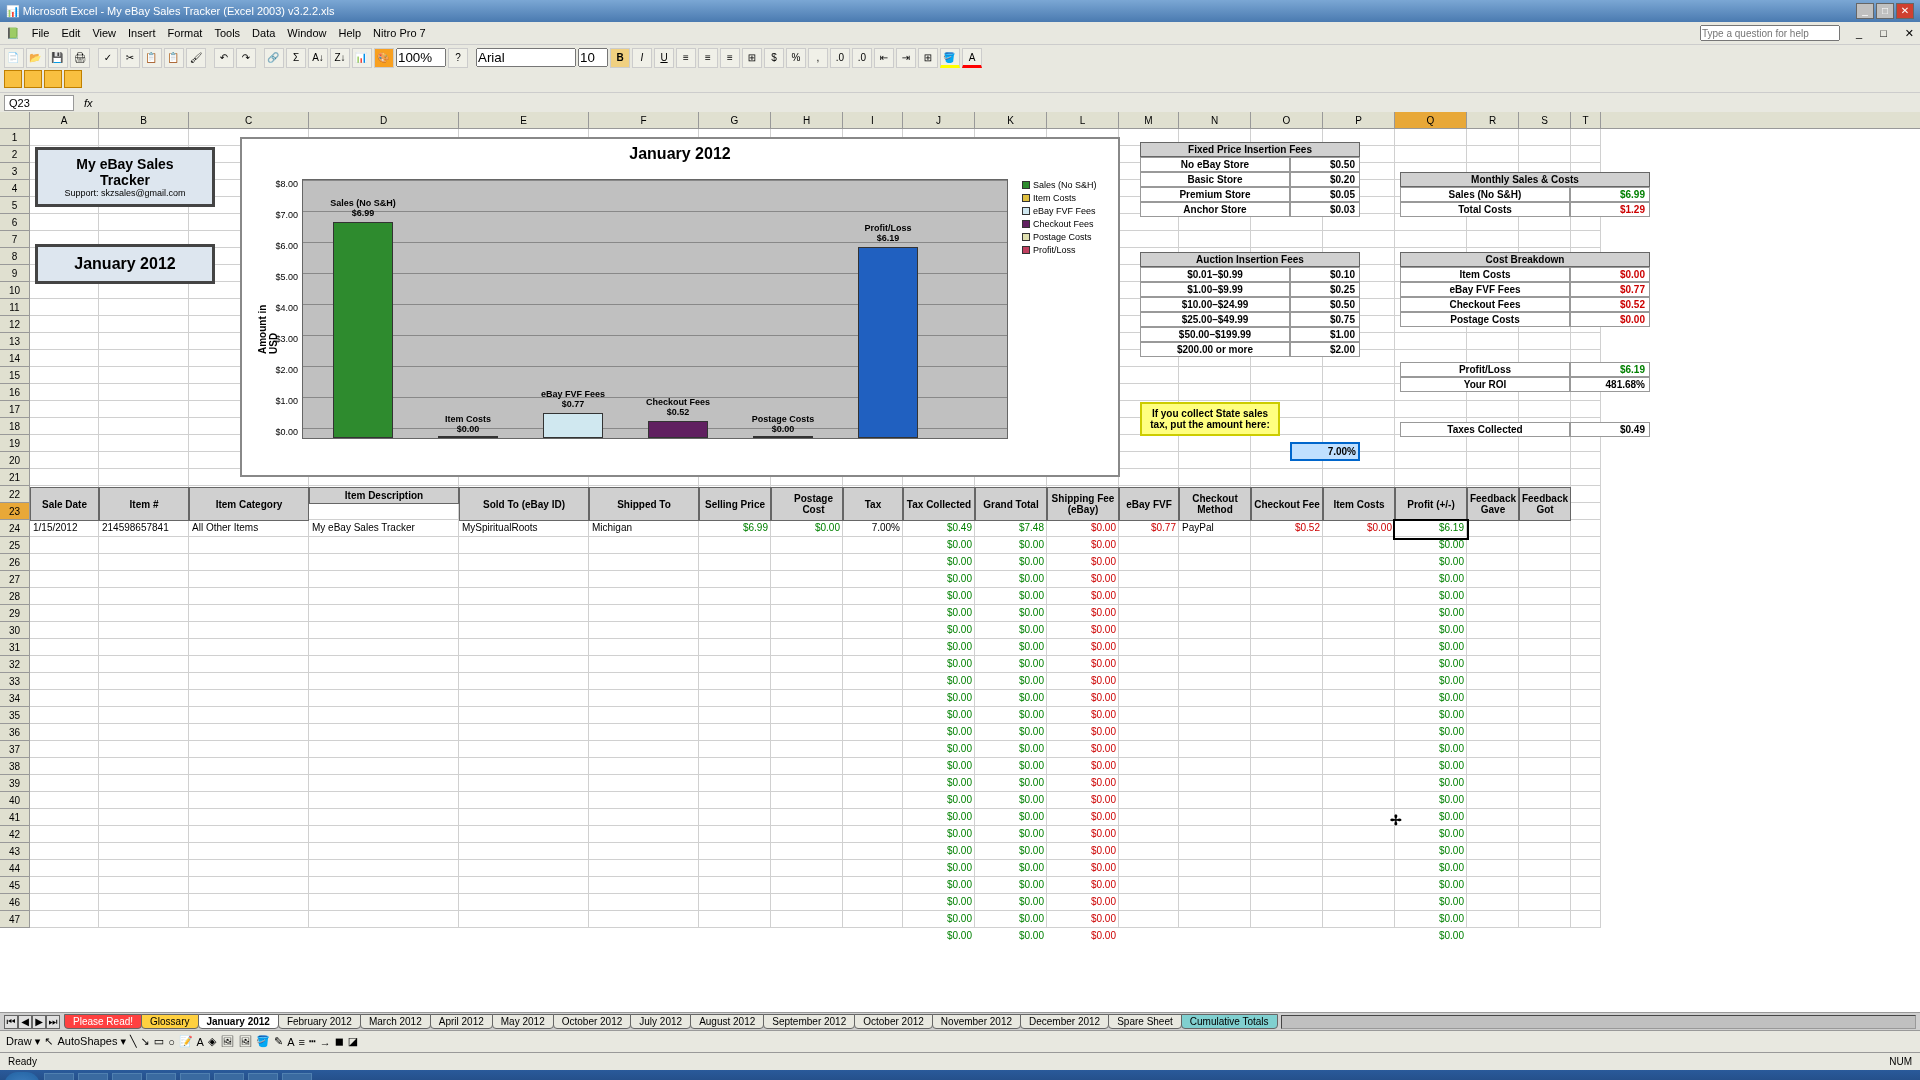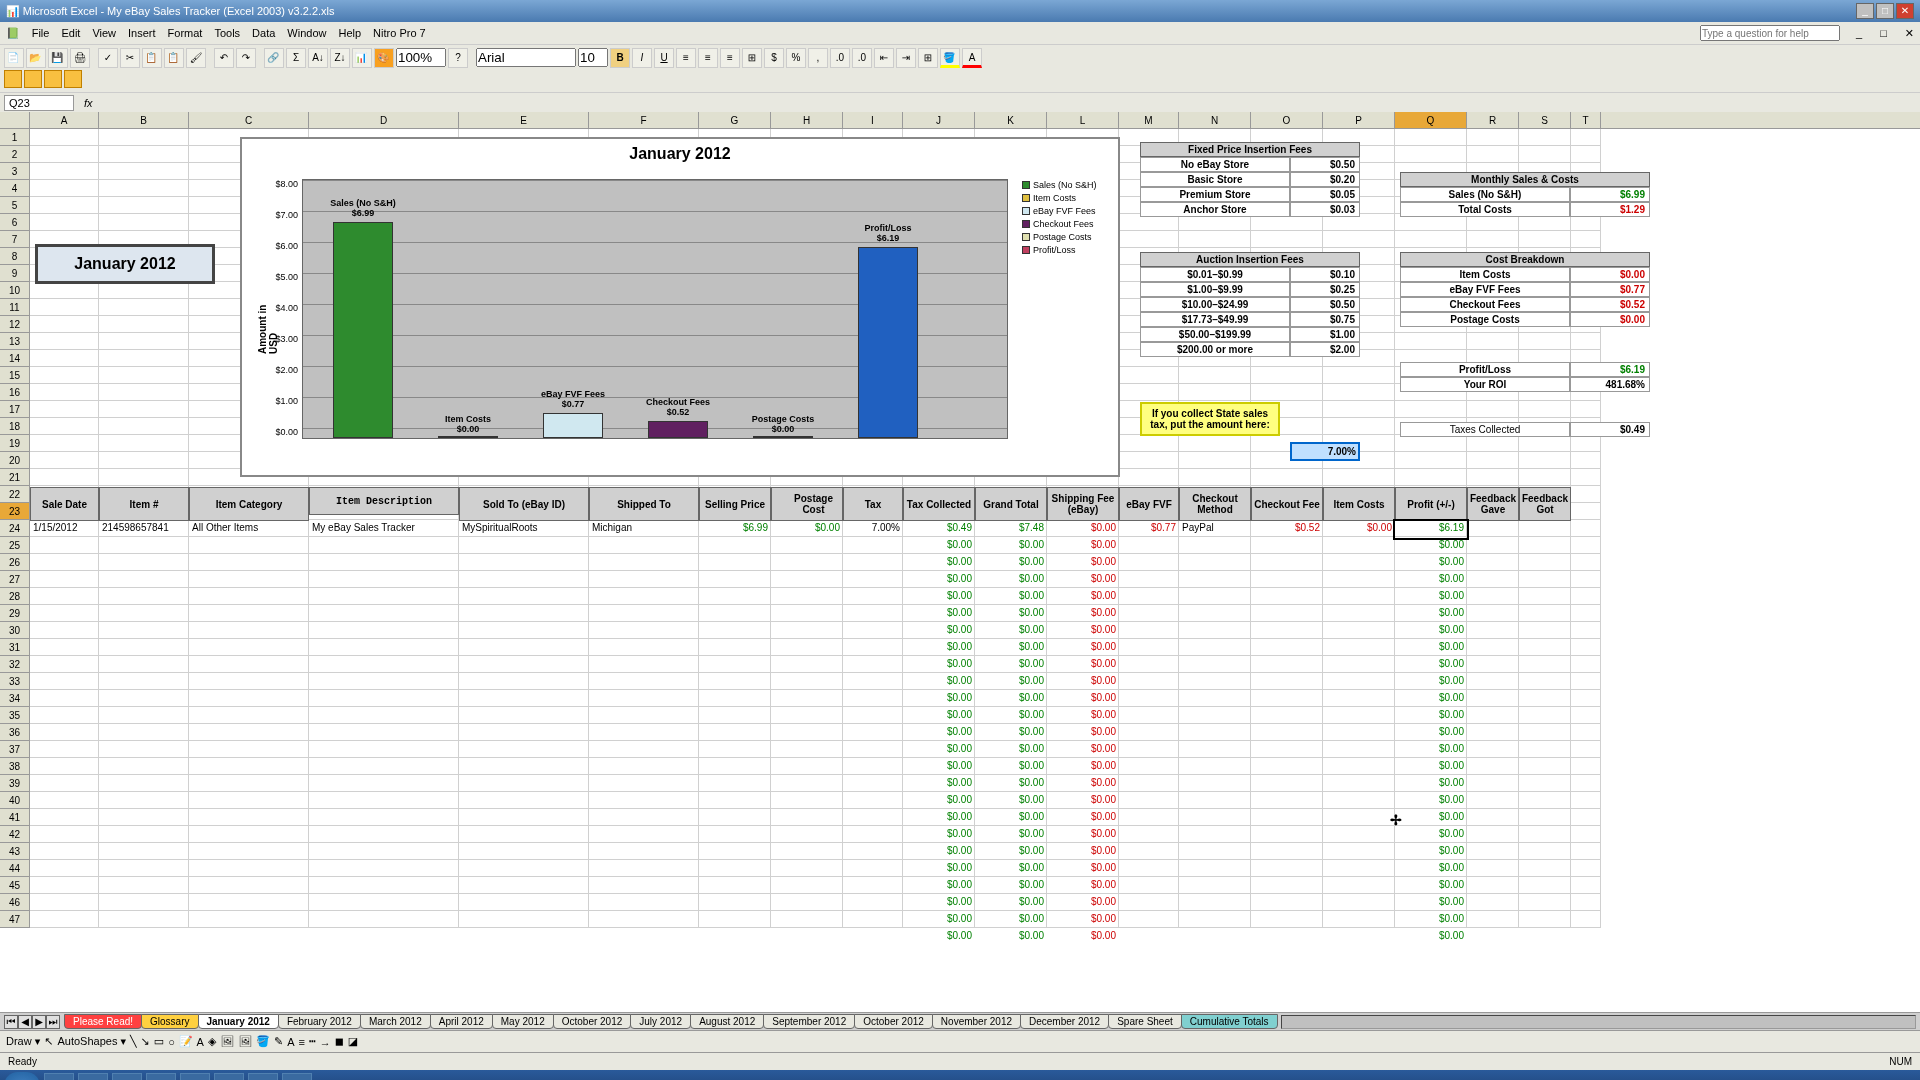--- a/index.html
+++ b/index.html
@@ -1258,20 +1258,25 @@
         <div class="grid-cell" style="width: 72px;"></div>
         <div class="grid-cell" style="width: 72px;"></div>
         <div class="grid-cell" style="width: 72px;"></div>
         <div class="grid-cell" style="width: 72px;"></div>
         <div class="grid-cell" style="width: 52px;"></div>
         <div class="grid-cell" style="width: 52px;"></div>
         <div class="grid-cell" style="width: 30px;"></div>
       </div>
     </div>
 
+  <div class="info-box" style="left:35px;top:35px;width:180px;padding:6px;font-size:14px">
+    <div>My eBay Sales</div>
+    <div>Tracker</div>
+    <div style="font-size:9px;font-weight:normal">Support: skzsales@gmail.com</div>
+  </div>
 
   <div class="month-box" style="left:35px;top:132px;width:180px">
     <span>January 2012</span>
   </div>
 
 
   <div class="chart" style="left:240px;top:25px;width:880px;height:340px">
     <div class="chart-title">January 2012</div>
     <div class="chart-body">
       <div class="y-axis" id="yaxis">
@@ -1369,21 +1374,21 @@
         </div>
         <div class="row">
           <div class="cell" style="width:150px;font-weight:bold;text-align:center">$1.00–$9.99</div>
           <div class="cell " style="width:70px;text-align:right;font-weight:bold">$0.25</div>
         </div>
         <div class="row">
           <div class="cell" style="width:150px;font-weight:bold;text-align:center">$10.00–$24.99</div>
           <div class="cell " style="width:70px;text-align:right;font-weight:bold">$0.50</div>
         </div>
         <div class="row">
-          <div class="cell" style="width:150px;font-weight:bold;text-align:center">$17.73–$49.99</div>
+          <div class="cell" style="width:150px;font-weight:bold;text-align:center">$25.00–$49.99</div>
           <div class="cell " style="width:70px;text-align:right;font-weight:bold">$0.75</div>
         </div>
         <div class="row">
           <div class="cell" style="width:150px;font-weight:bold;text-align:center">$50.00–$199.99</div>
           <div class="cell " style="width:70px;text-align:right;font-weight:bold">$1.00</div>
         </div>
         <div class="row">
           <div class="cell" style="width:150px;font-weight:bold;text-align:center">$200.00 or more</div>
           <div class="cell " style="width:70px;text-align:right;font-weight:bold">$2.00</div>
         </div>
@@ -1442,31 +1447,31 @@
         <div class="row">
           <div class="cell" style="width:170px;font-weight:bold;text-align:center">Your ROI</div>
           <div class="cell " style="width:80px;text-align:right;font-weight:bold">481.68%</div>
         </div>
       </div>
   </div>
 
   <div class="side-table" style="left:1400px;top:310px;width:250px">
     <div id="taxesrows">
         <div class="row">
-          <div class="cell" style="width:170px;font-weight:normal;text-align:center">Taxes Collected</div>
+          <div class="cell" style="width:170px;font-weight:bold;text-align:center">Taxes Collected</div>
           <div class="cell " style="width:80px;text-align:right;font-weight:bold">$0.49</div>
         </div>
       </div>
   </div>
 
   <div class="data-hdr" id="datahdr" style="left:30px;top:375px;height:34px">
       <div style="width: 69px; height: 34px;">Sale Date</div>
       <div style="width: 90px; height: 34px;">Item #</div>
       <div style="width: 120px; height: 34px;">Item Category</div>
-      <div style="width: 150px; height: 28px; font-family: Liberation Mono, monospace;">Item Description</div>
+      <div style="width: 150px; height: 17px;">Item Description</div>
       <div style="width: 130px; height: 34px;">Sold To (eBay ID)</div>
       <div style="width: 110px; height: 34px;">Shipped To</div>
       <div style="width: 72px; height: 34px;">Selling Price</div>
       <div style="width: 72px; height: 34px; padding-left: 14px;">Postage Cost</div>
       <div style="width: 60px; height: 34px;">Tax</div>
       <div style="width: 72px; height: 34px;">Tax Collected</div>
       <div style="width: 72px; height: 34px;">Grand Total</div>
       <div style="width: 72px; height: 34px;">Shipping Fee (eBay)</div>
       <div style="width: 60px; height: 34px;">eBay FVF</div>
       <div style="width: 72px; height: 34px;">Checkout Method</div>

